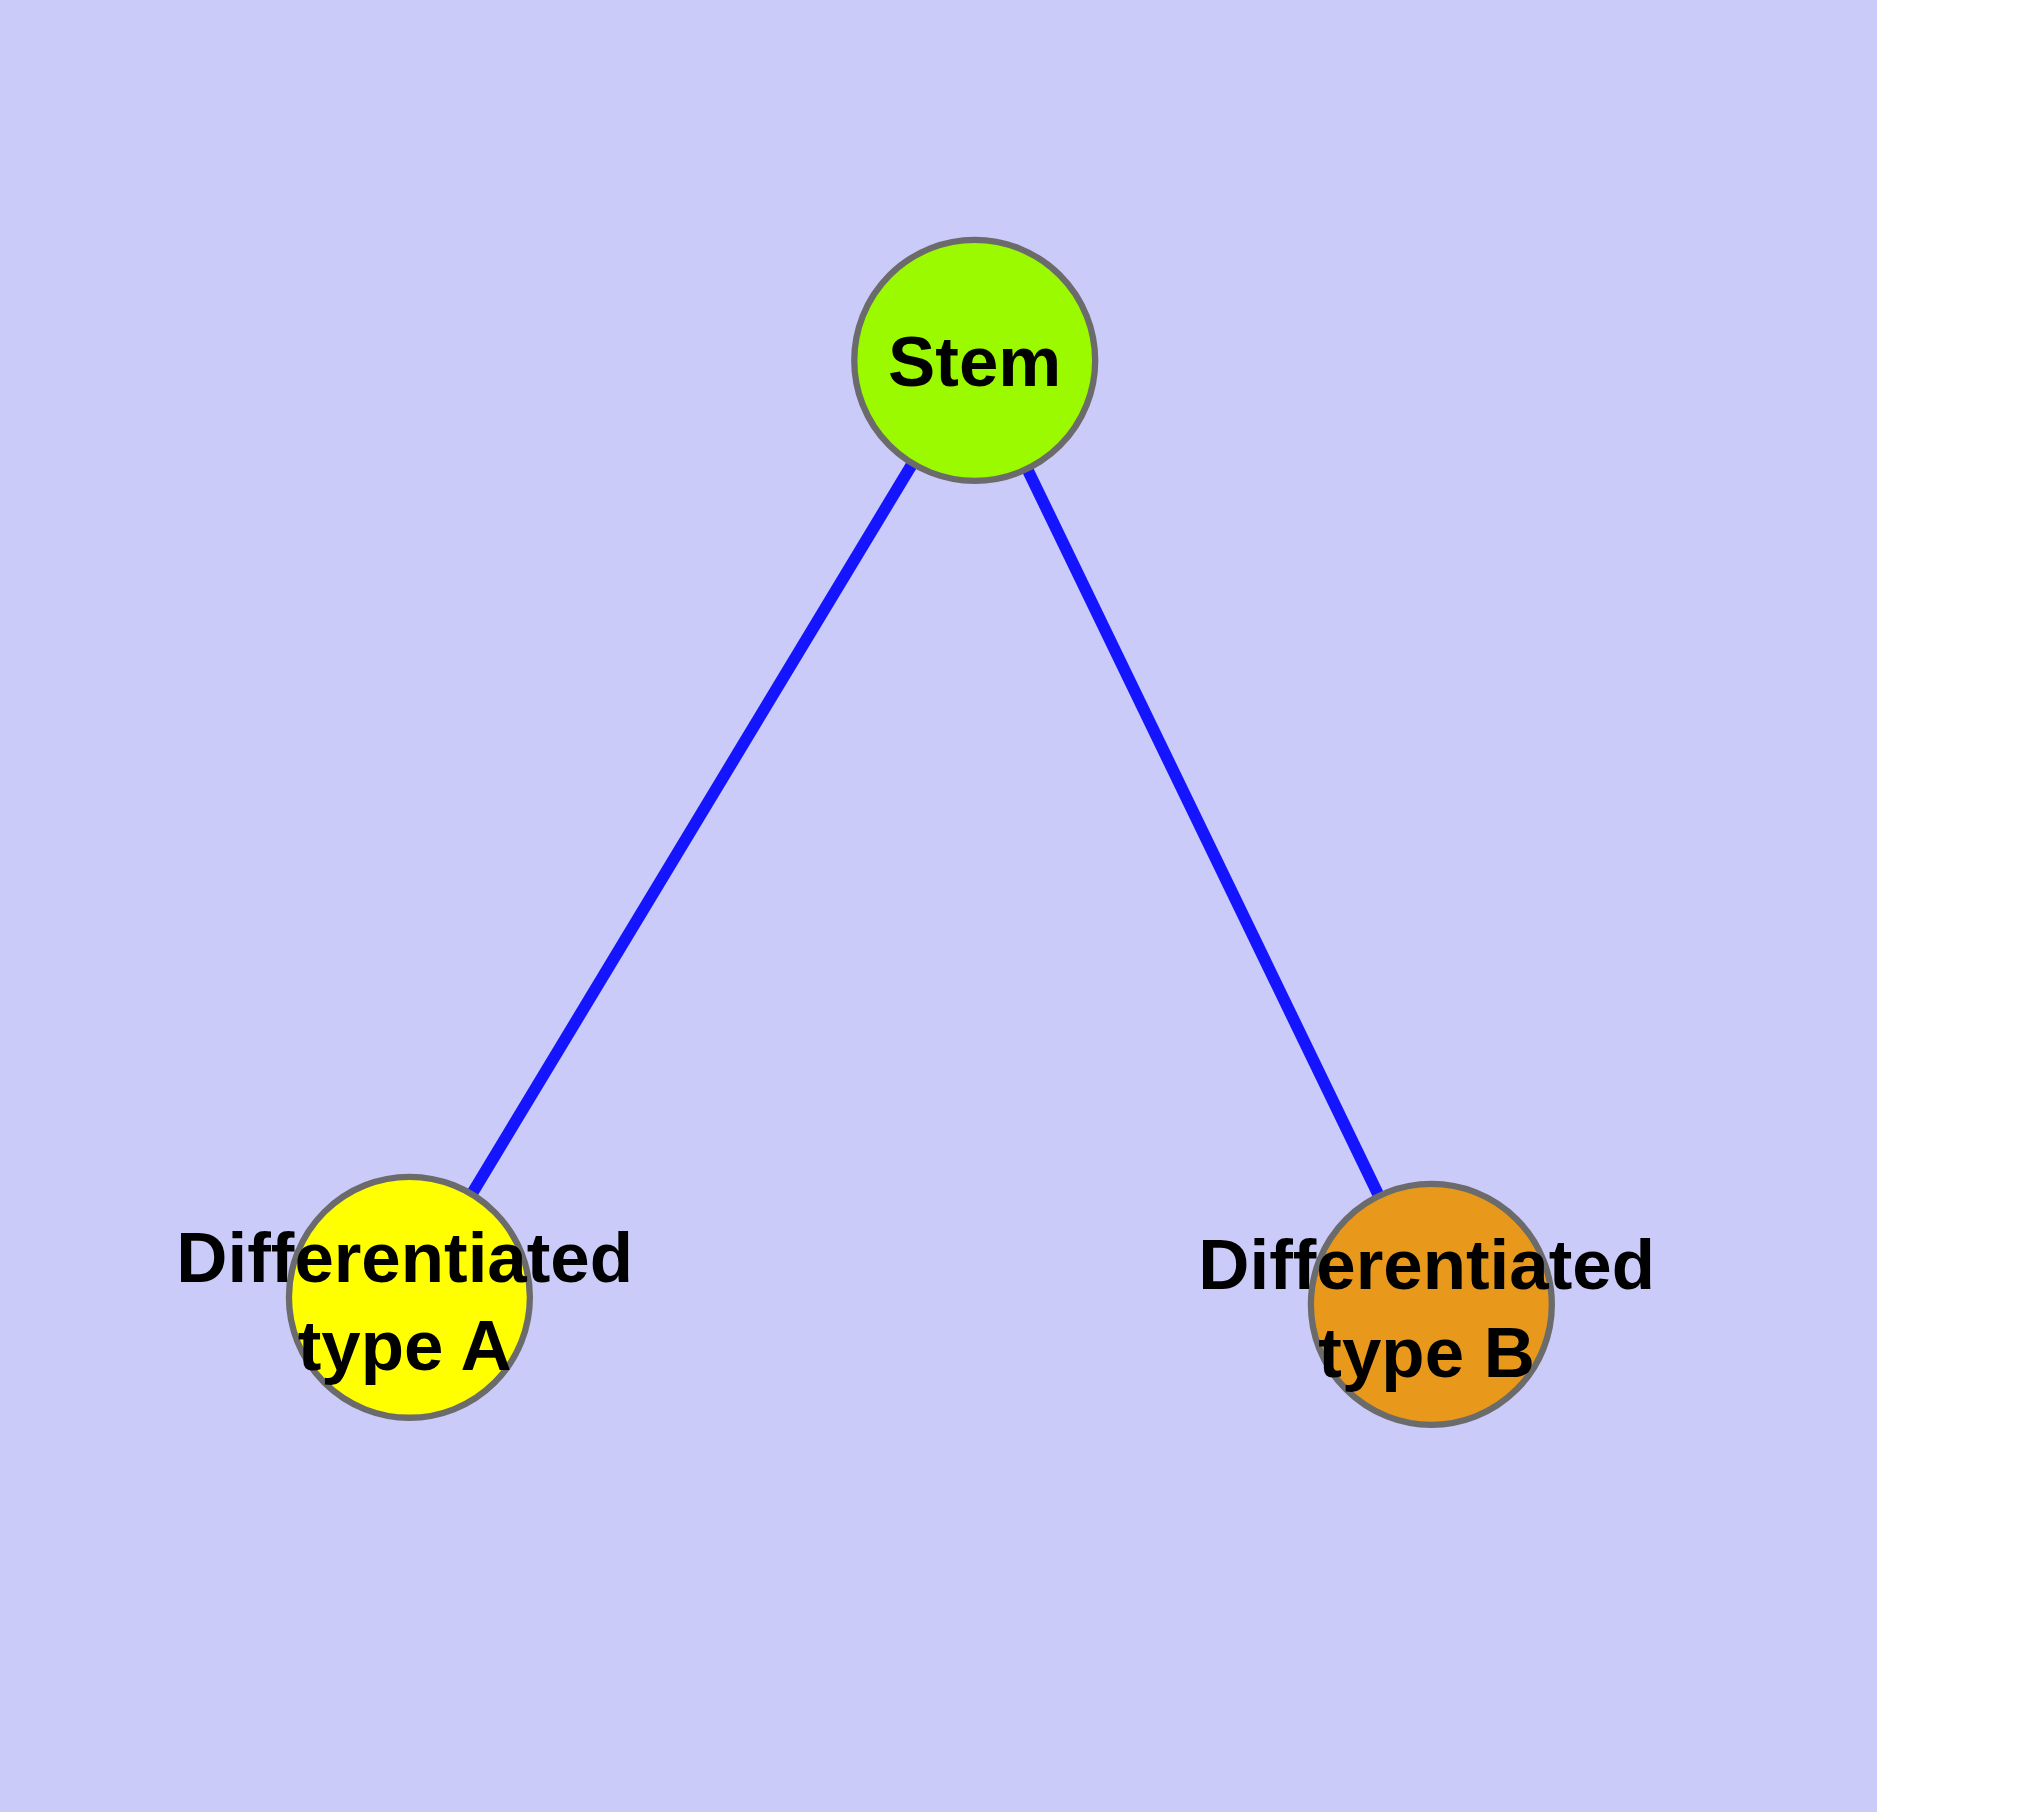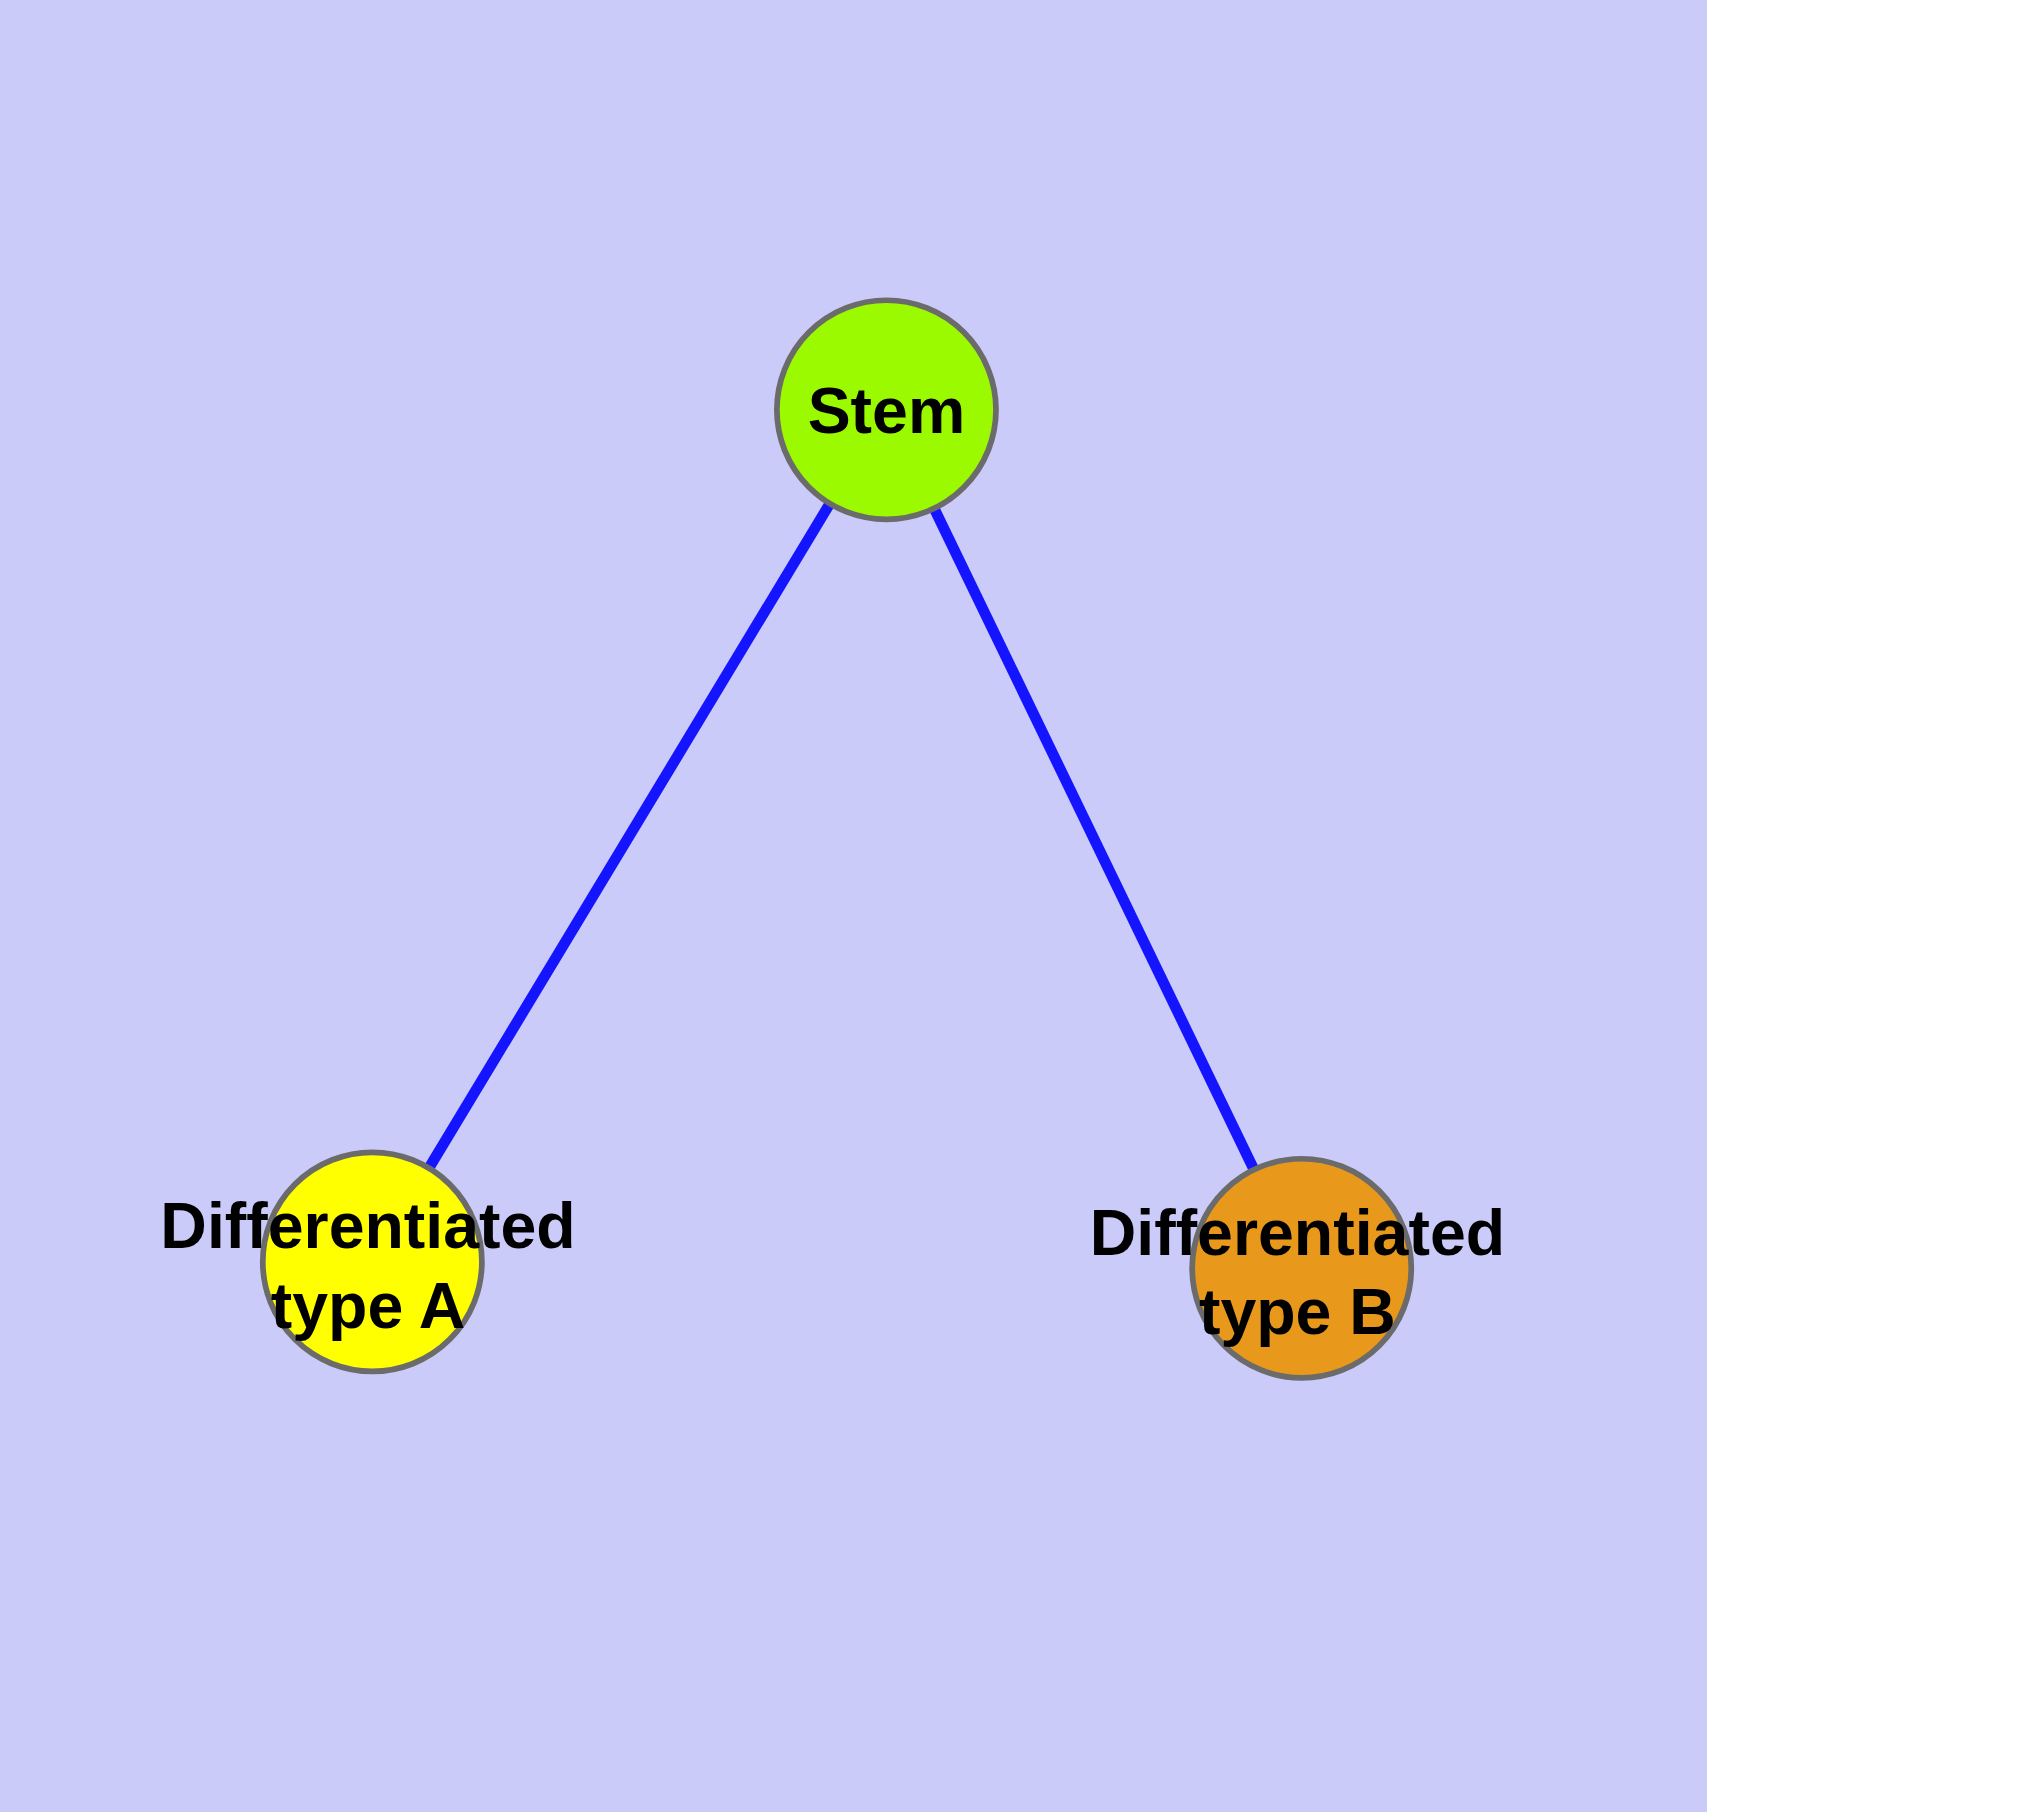--- a/index.html
+++ b/index.html
@@ -1,21 +1,21 @@
 <!DOCTYPE html>
 <html style="font-size:13.6px"><head>
 <meta charset="utf-8">
 <style>
   html, body {
     margin: 0;
     padding: 0;
   }
   .stage {
     position: relative;
-    width: 1707px;
+    width: 1877px;
     height: 1812px;
     overflow: hidden;
     background: #CBCBFA;
   }
   .stage svg {
     display: block;
     width: 100%;
     height: 100%;
   }
   .node-label {

